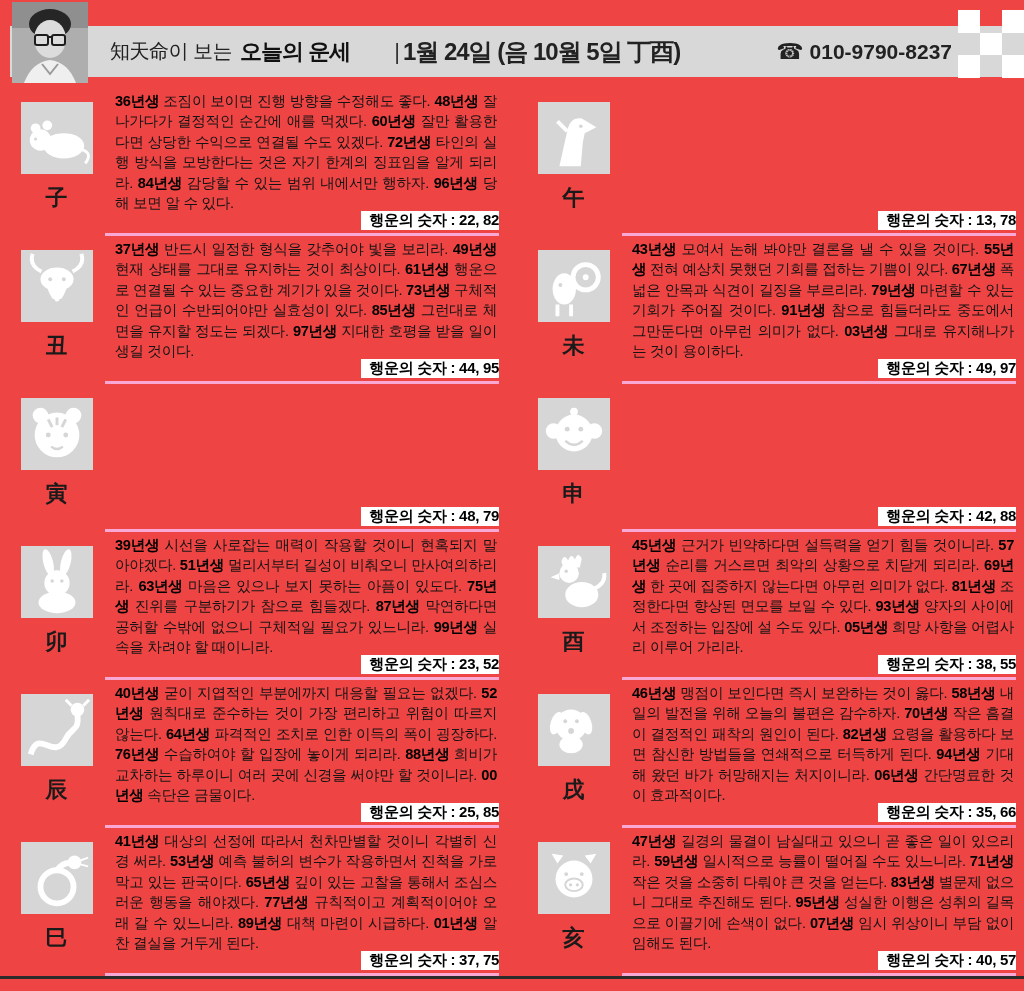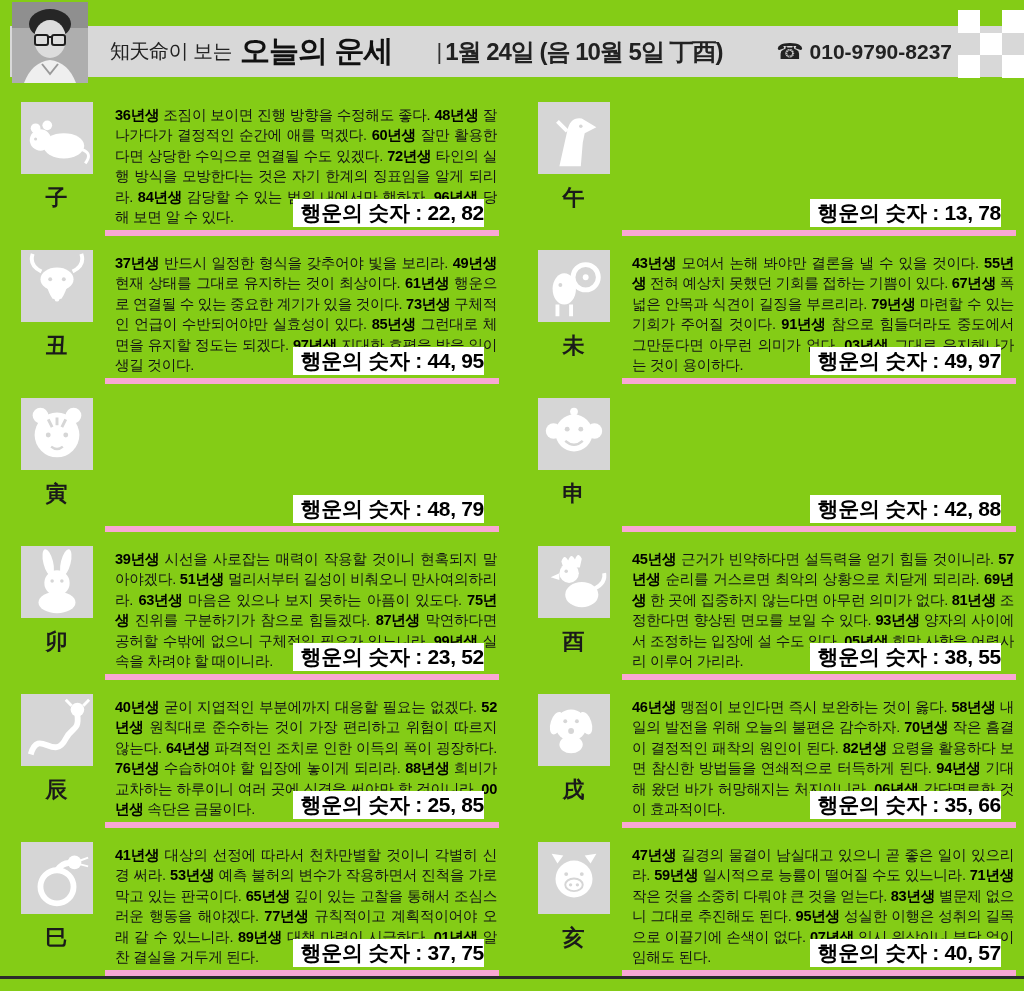--- a/index.html
+++ b/index.html
@@ -1,49 +1,49 @@
 <!DOCTYPE html>
 <html lang="ko"><head>
 <meta charset="utf-8">
 <style>
   html,body{margin:0;padding:0;background:#fff;}
   body{font-family:"Liberation Sans","DejaVu Sans",sans-serif;color:#1a1a1a;}
-  .page{position:relative;width:1024px;height:991px;background:#84cc16;overflow:hidden;}
+  .page{position:relative;width:1024px;height:991px;background:#ef4444;overflow:hidden;}
 
   
   .header{position:relative;height:86px;}
   .header-bar{position:absolute;left:10px;right:0;top:26px;height:51px;background:#d8d8d8;
     display:flex;align-items:center;padding-left:100px;box-sizing:border-box;}
   .h-prefix{font-size:20px;color:#222;letter-spacing:-0.5px;}
-  .h-title{font-size:30px;font-weight:bold;color:#111;margin-left:8px;letter-spacing:-1px;}
+  .h-title{font-size:22px;font-weight:bold;color:#111;margin-left:8px;letter-spacing:-1px;}
   .h-date{font-size:24px;font-weight:bold;color:#222;margin-left:44px;letter-spacing:-1px;display:flex;align-items:center;}
   .h-sep{font-weight:normal;margin-right:4px;font-size:22px;color:#333;}
   .h-phone{margin-left:auto;margin-right:72px;font-size:21px;font-weight:bold;color:#222;display:flex;align-items:center;gap:6px;}
   .phone-icon{font-size:22px;}
   .photo{position:absolute;left:12px;top:2px;width:76px;height:81px;overflow:hidden;background:#b5b5b5;}
   .photo svg{display:block;}
   .checker{position:absolute;right:0;top:10px;width:66px;height:68px;
     display:grid;grid-template-columns:repeat(3,1fr);grid-template-rows:repeat(3,1fr);}
   .checker i{display:block;}
   .checker i:nth-child(odd){background:#fff;}
 
   
   .columns{display:flex;gap:26px;padding:2px 8px 0 8px;}
   .col{flex:1;min-width:0;}
   .zodiac-section{display:flex;height:148px;}
   .icon-col{width:97px;flex:none;text-align:center;}
   .icon-box{width:72px;height:72px;margin:14px auto 0 auto;background:#d6d6d6;}
   .icon-box svg{display:block;width:72px;height:72px;}
   .branch{font-size:22px;font-weight:bold;margin-top:9px;color:#1a1a1a;}
-  .text-col{flex:1;min-width:0;position:relative;border-bottom:6px solid #f9a8d4;
-    padding:3px 2px 0 10px;overflow:hidden;margin-top:14px;}
+  .text-col{flex:1;min-width:0;position:relative;border-bottom:3px solid #f9a8d4;
+    padding:3px 2px 0 10px;overflow:hidden;}
   .fortune{margin:0;text-align:justify;font-size:14.6px;line-height:20.4px;letter-spacing:-0.3px;color:#141414;}
   .year{font-weight:bold;color:#000;}
-  .lucky{position:absolute;right:15px;bottom:3px;font-weight:bold;background:#fff;padding-left:8px;
-    font-size:21px;color:#000;letter-spacing:-0.3px;}
+  .lucky{position:absolute;right:0;bottom:3px;font-weight:bold;background:#fff;padding-left:8px;
+    font-size:15px;color:#000;letter-spacing:-0.3px;}
 
   .bottom-rule{height:3px;background:#2b2b2b;margin:0;}
 </style>
 </head>
 <body>
 
 <div class="page">
 
   <header class="header">
     <div class="header-bar">

